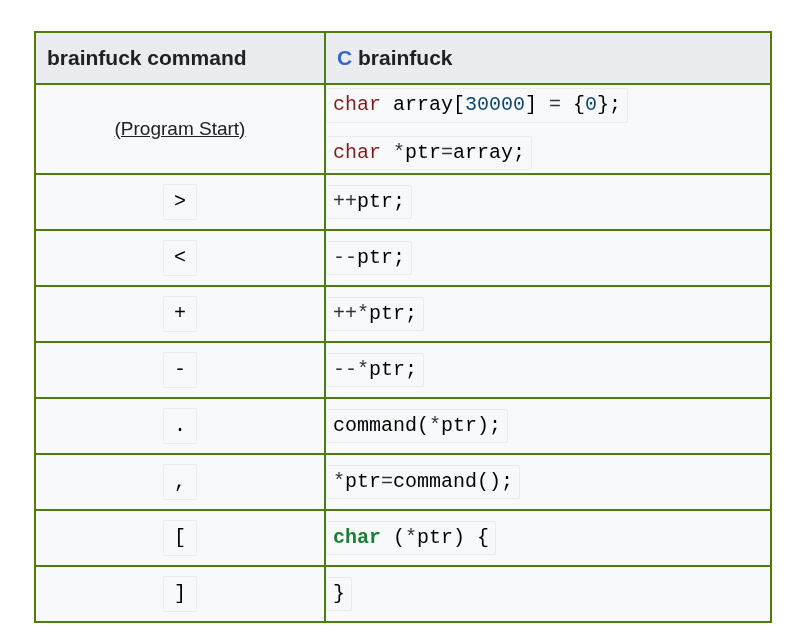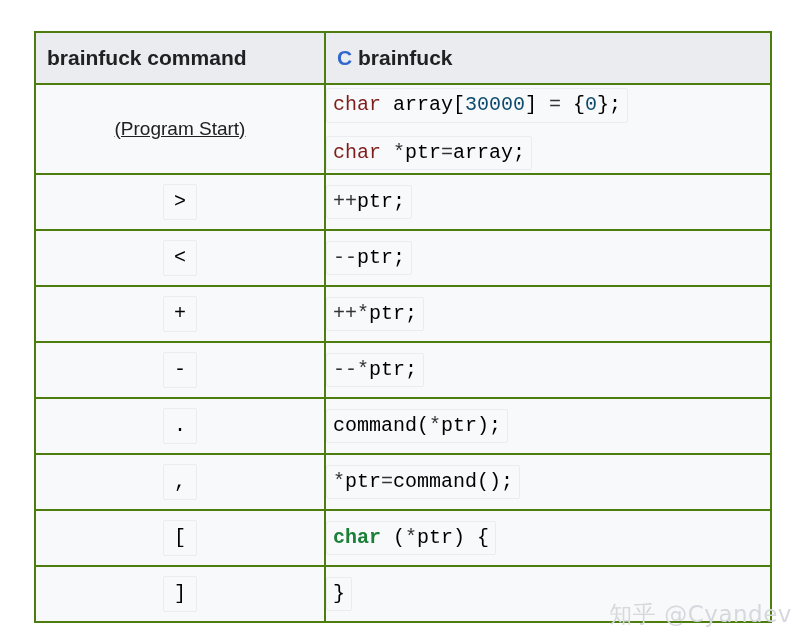--- a/index.html
+++ b/index.html
@@ -195,17 +195,14 @@
         </tr>
         <tr class="row-std">
           <td class="cell-cmd"><span class="code code-sm">]</span></td>
           <td class="cell-c">
             <span class="code block"><span class="plain">}</span></span>
           </td>
         </tr>
       </tbody>
   </table>
 
-  <div id="watermark">
-    <span>知乎</span><span class="wm-at">@Cyandev</span>
-  </div>
 
 </div>
 
 </body></html>

